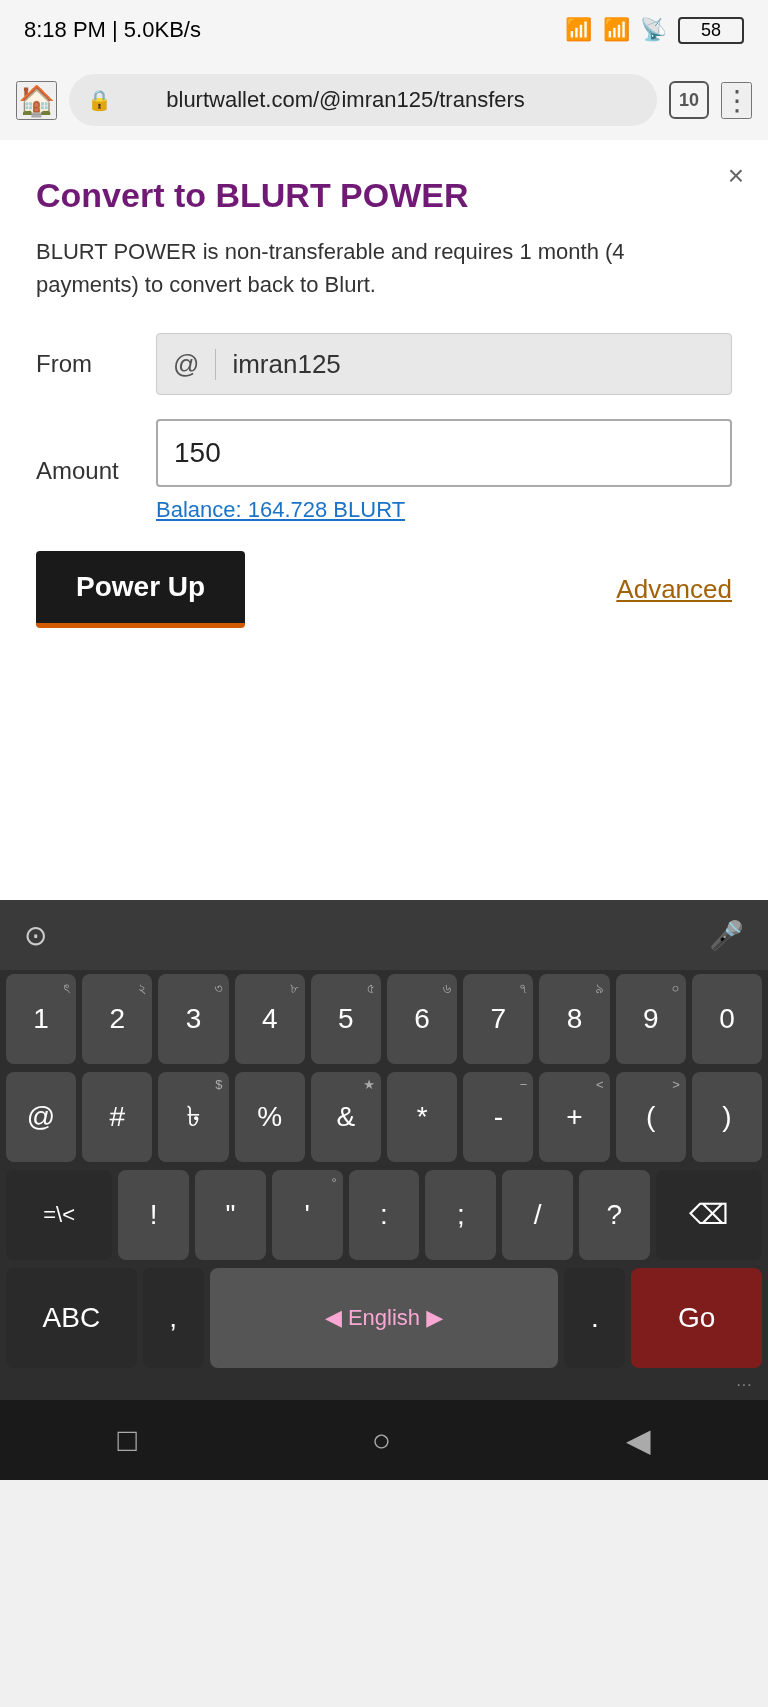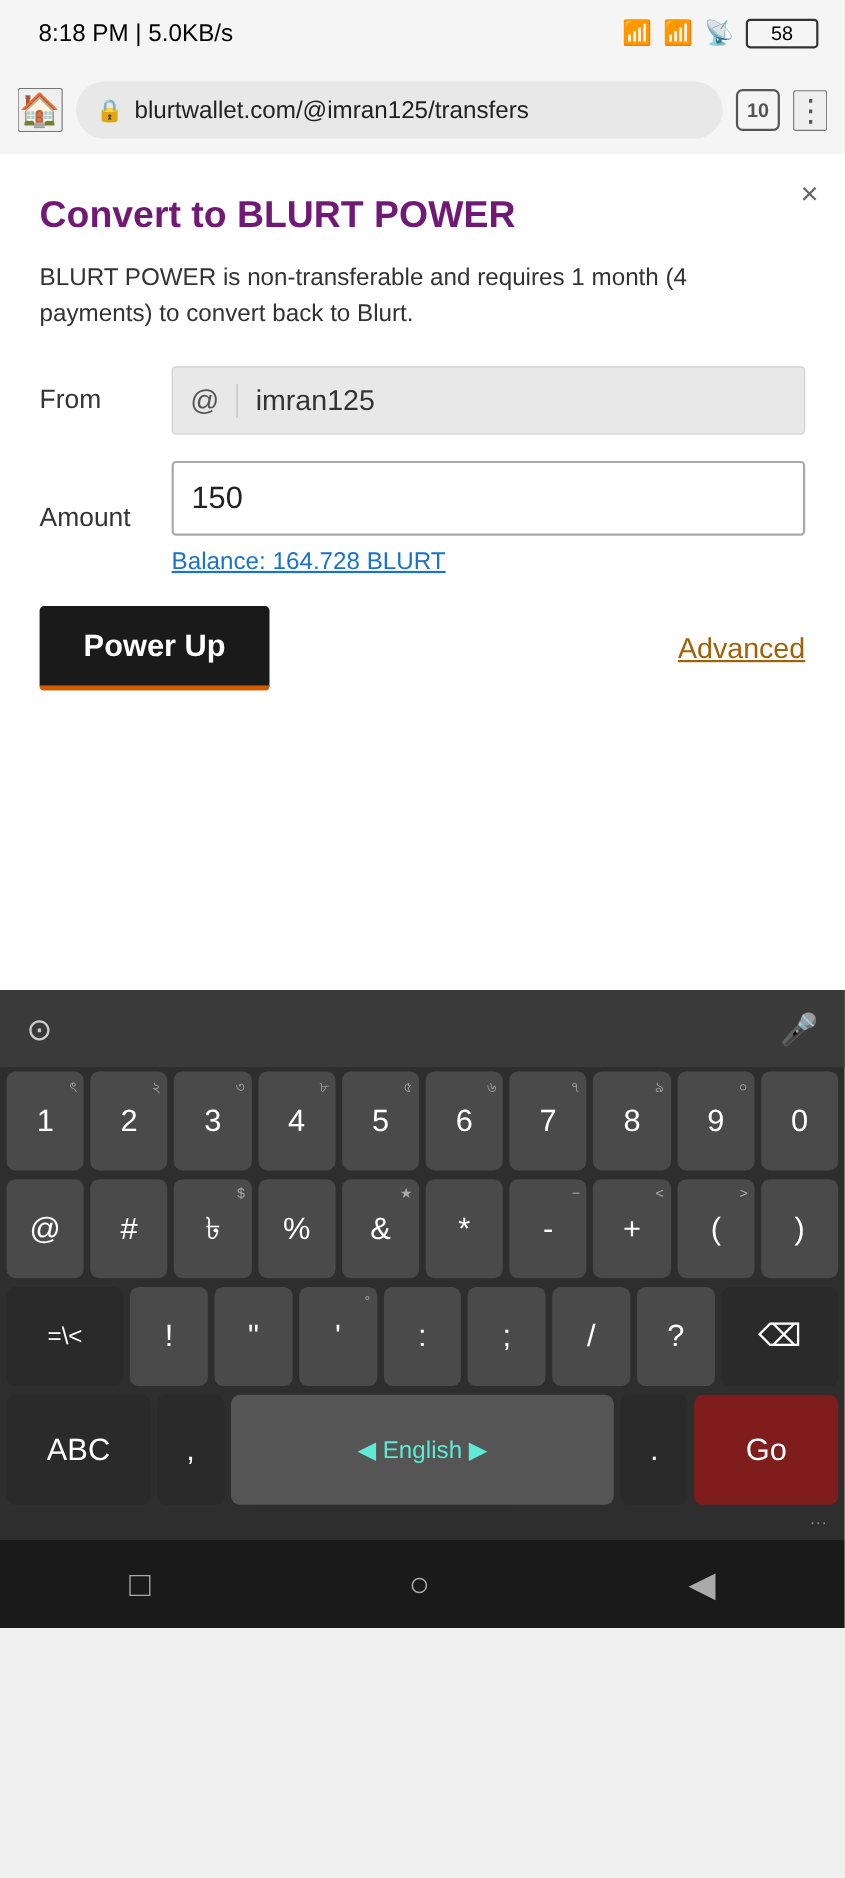--- a/index.html
+++ b/index.html
@@ -16,21 +16,21 @@
     .status-bar {
       background: #f5f5f5;
       height: 60px;
       display: flex;
       align-items: center;
       justify-content: space-between;
       padding: 0 24px;
       font-size: 22px;
       font-weight: 500;
     }
-    .status-left { display: flex; align-items: flex-end; gap: 8px; margin-left: 11px; }
+    .status-left { display: flex; align-items: flex-end; gap: 8px; }
     .status-right { display: flex; align-items: center; gap: 10px; }
 
     
     .address-bar {
       background: #f5f5f5;
       height: 80px;
       display: flex;
       align-items: center;
       padding: 0 16px;
       gap: 12px;
@@ -43,21 +43,21 @@
       flex: 1;
       background: #e8e8e8;
       border-radius: 30px;
       height: 52px;
       display: flex;
       align-items: center;
       padding: 0 18px;
       gap: 10px;
     }
     .lock-icon { font-size: 20px; color: #555; }
-    .url-text { font-size: 22px; color: #222; }
+    .url-text { font-size: 22px; color: #222; margin-left: 44px; }
     .tabs-btn {
       border: 2px solid #555;
       border-radius: 6px;
       width: 40px;
       height: 38px;
       display: flex;
       align-items: center;
       justify-content: center;
       font-size: 18px;
       font-weight: bold;
@@ -456,21 +456,21 @@
   </div>
 
   <div class="key-row key-row-bottom">
     <div class="key dark abc-key">
       <span class="key-label">ABC</span>
     </div>
     <div class="key dark" style="flex:0.7;">
       <span class="key-label">,</span>
     </div>
     <div class="key space-key">
-      <span class="key-label" style="font-size:22px;color:#5eead4;">◀ English ▶</span>
+      <span class="key-label" style="font-size:22px;color:#f9a8d4;">◀ English ▶</span>
     </div>
     <div class="key dark" style="flex:0.7;">
       <span class="key-label">.</span>
     </div>
     <div class="key go-key">
       <span class="key-label">Go</span>
     </div>
   </div>
 
   <div style="text-align:right;padding:4px 16px 6px;color:#888;font-size:16px;">···</div>

